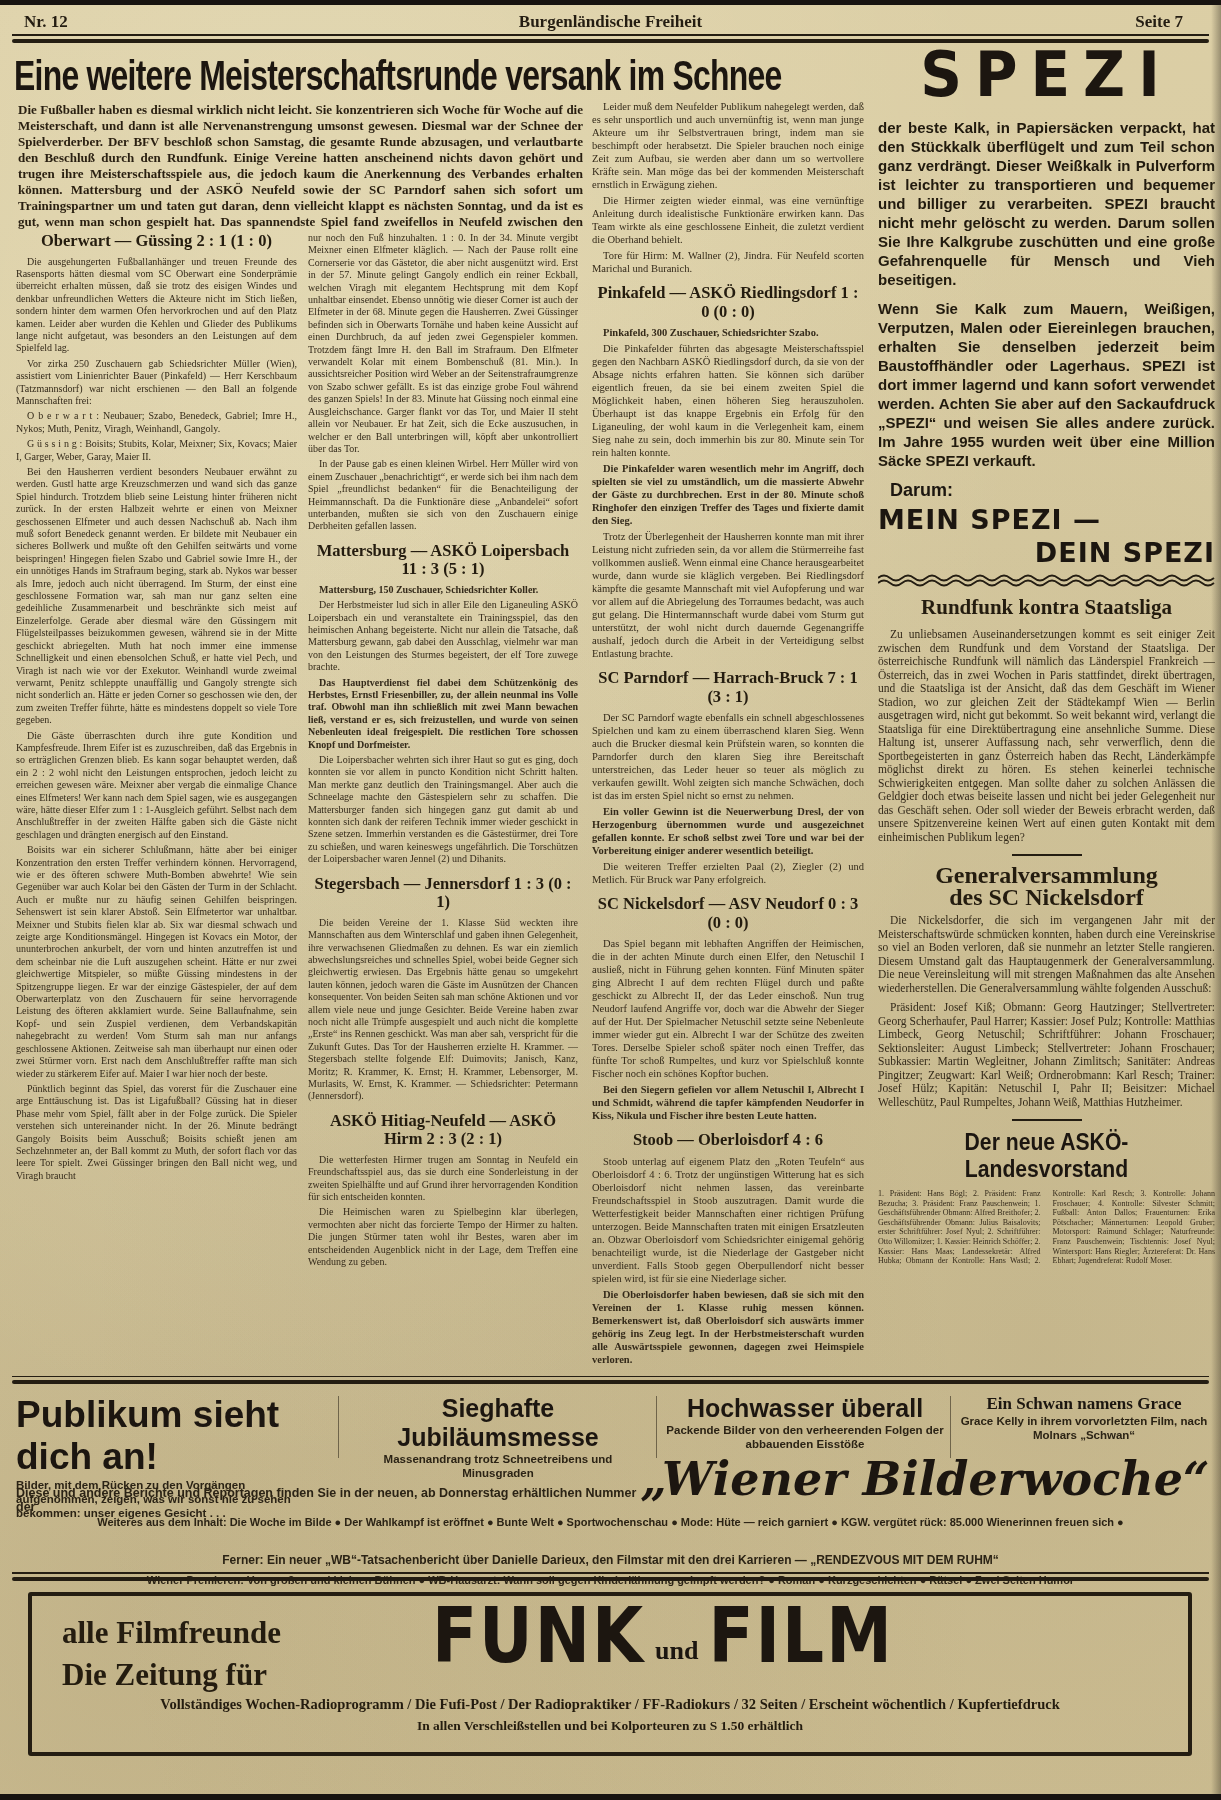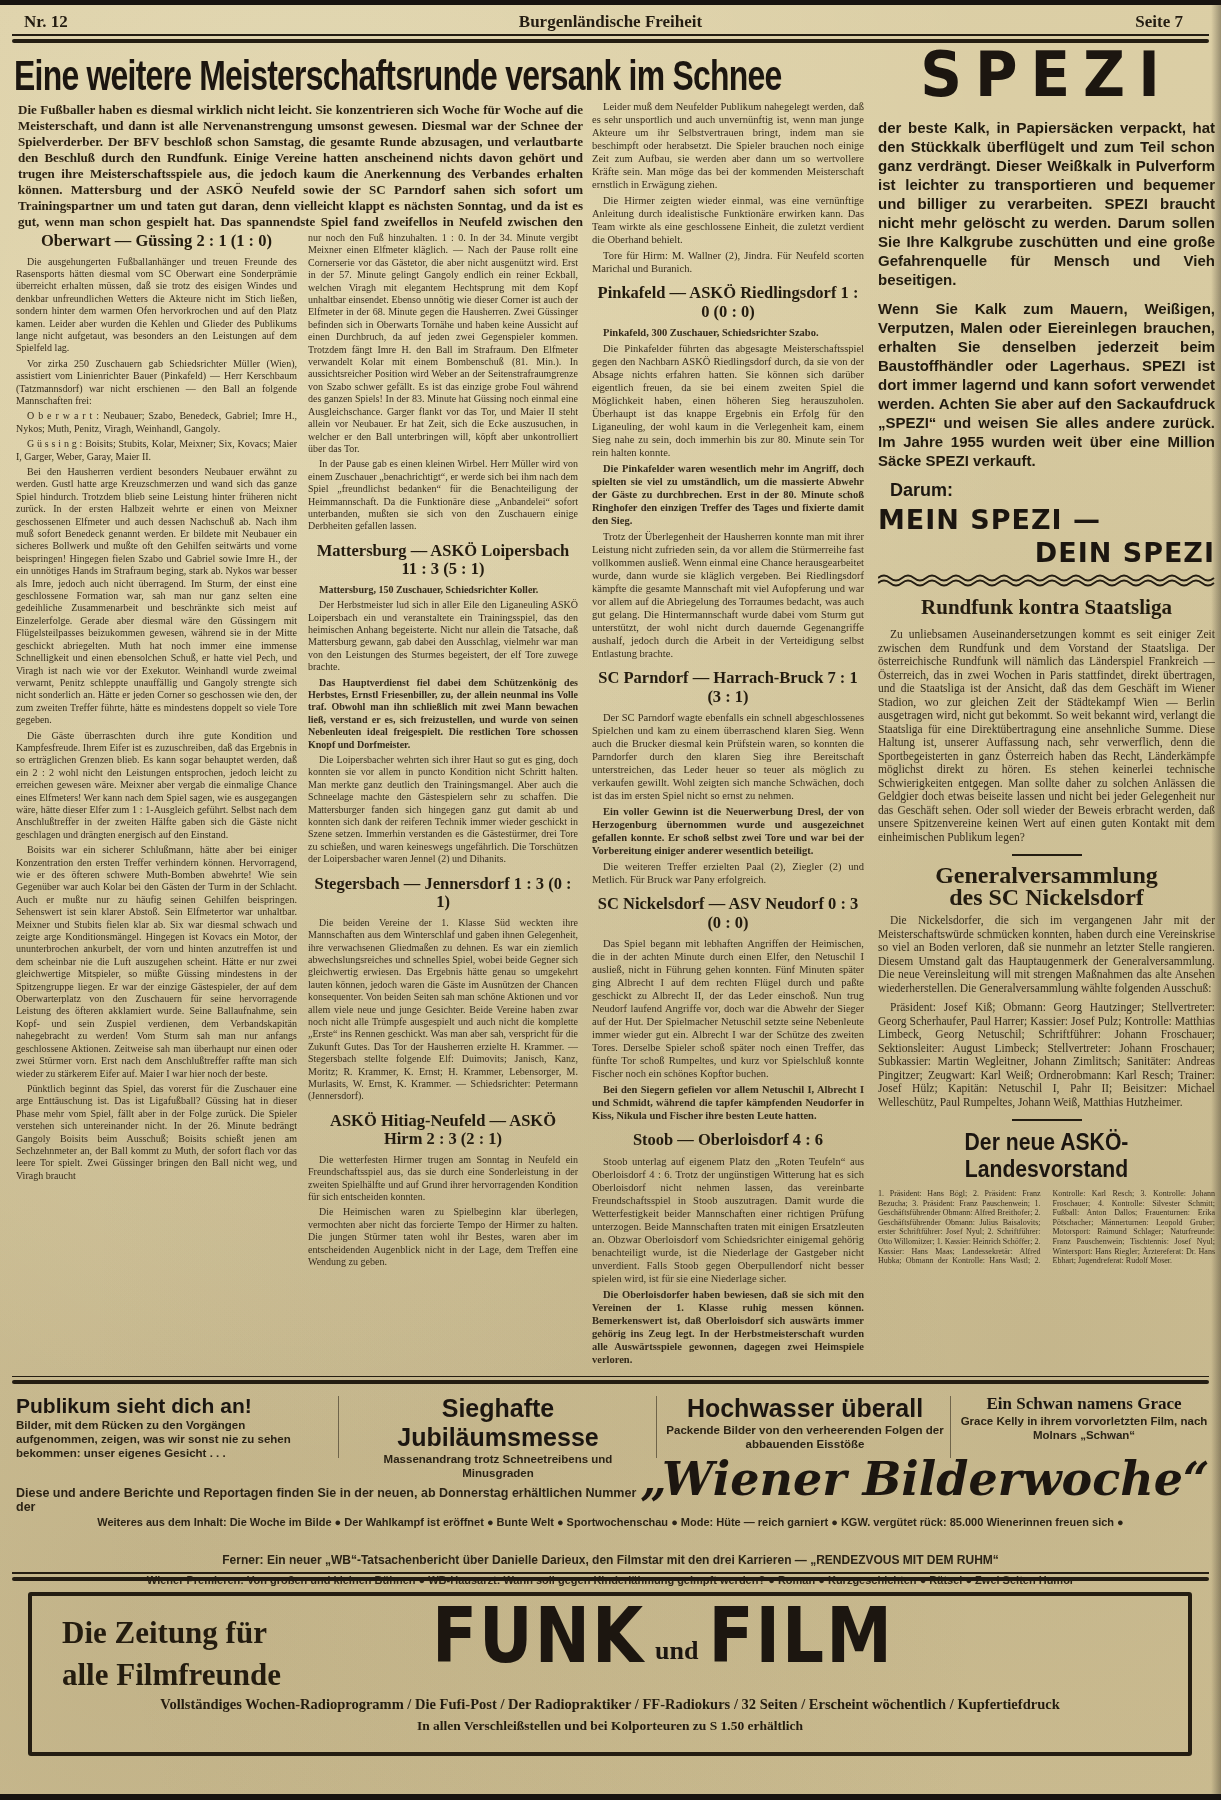--- a/index.html
+++ b/index.html
@@ -51,21 +51,21 @@
   .gv-body{font-size:11.5px;line-height:13.5px;text-align:justify;margin:6px 0 0 0;text-indent:12px;color:#342a1a;}
   .lv-title{font-family:"Liberation Sans",sans-serif;font-weight:900;font-size:23px;text-align:center;
     margin:4px 0 6px 0;color:#1c1610;transform:scaleX(0.92);}
   .lv-list{font-size:8px;line-height:9.6px;text-align:justify;columns:2;column-gap:12px;color:#342a1a;}
   .bigrule-a{top:1376px;height:1px;}
   .bigrule-b{top:1380px;height:4px;border-radius:2px;}
   .teaser{position:absolute;top:1394px;}
   .t-title{font-family:"Liberation Sans",sans-serif;font-weight:900;color:#1c1610;}
   .t-sub{font-family:"Liberation Sans",sans-serif;font-weight:bold;font-size:11.5px;line-height:14px;color:#2b2315;}
   .t1{left:16px;width:310px;}
-  .t1 .t-title{font-size:21px;letter-spacing:0px;}
+  .t1 .t-title{font-size:37px;letter-spacing:0px;}
   .t2{left:348px;width:300px;text-align:center;}
   .t3{left:665px;width:280px;text-align:center;}
   .t4{left:958px;width:252px;text-align:center;}
   .t2 .t-title,.t3 .t-title{font-size:25px;}
   .t4 .t-title{font-family:"Liberation Serif",serif;font-weight:bold;font-size:17px;}
   .vsep{position:absolute;top:1396px;width:1px;height:62px;background:rgba(40,32,20,0.55);}
   .bw-lead{position:absolute;left:16px;top:1486px;width:630px;
     font-family:"Liberation Sans",sans-serif;font-weight:bold;font-size:12.5px;color:#2b2315;}
   .bw-name{position:absolute;left:640px;top:1452px;width:570px;text-align:center;
     font-family:"DejaVu Serif",serif;font-weight:bold;font-style:italic;font-size:46px;color:#1c1610;}
@@ -200,22 +200,22 @@
   <div class="bw-name">„Wiener Bilderwoche“</div>
   <div class="bw-line bwl1">Weiteres aus dem Inhalt: Die Woche im Bilde ● Der Wahlkampf ist eröffnet ● Bunte Welt ● Sportwochenschau ● Mode: Hüte — reich garniert ● KGW. vergütet rück: 85.000 Wienerinnen freuen sich ●</div>
   <div class="bw-line bwl2">Wiener Premieren: Von großen und kleinen Bühnen ● WB-Hausarzt: Wann soll gegen Kinderlähmung geimpft werden? ● Roman ● Kurzgeschichten ● Rätsel ● Zwei Seiten Humor</div>
   <div class="bw-line bwl3">Ferner: Ein neuer „WB“-Tatsachenbericht über Danielle Darieux, den Filmstar mit den drei Karrieren — „RENDEZVOUS MIT DEM RUHM“</div>
 
   <div class="rule dr1"></div>
   <div class="rule dr2"></div>
 
   <div class="ffbox">
     <div class="ff-tag">
+      <div>alle Filmfreunde</div>
       <div>Die Zeitung für</div>
-      <div>alle Filmfreunde</div>
     </div>
     <div class="ff-logo">
       <span class="ff-big">FUNK</span>
       <span class="ff-und">und</span>
       <span class="ff-big">FILM</span>
     </div>
     <div class="ff-l1">Vollständiges Wochen-Radioprogramm / Die Fufi-Post / Der Radiopraktiker / FF-Radiokurs / 32 Seiten / Erscheint wöchentlich / Kupfertiefdruck</div>
     <div class="ff-l2">In allen Verschleißstellen und bei Kolporteuren zu S 1.50 erhältlich</div>
   </div>
 

